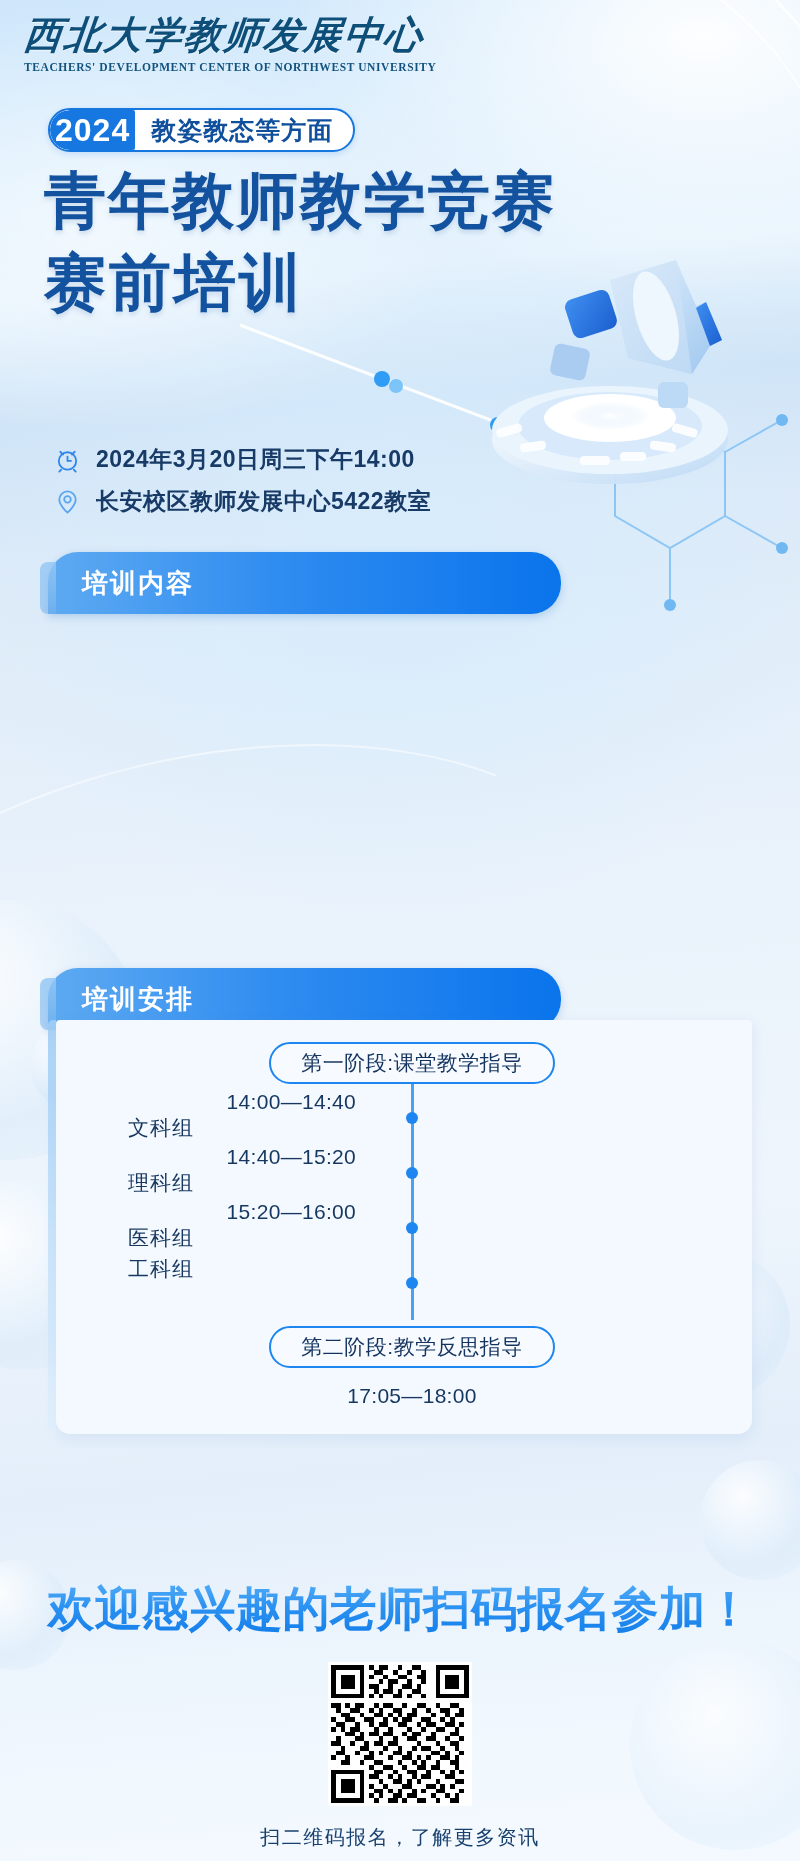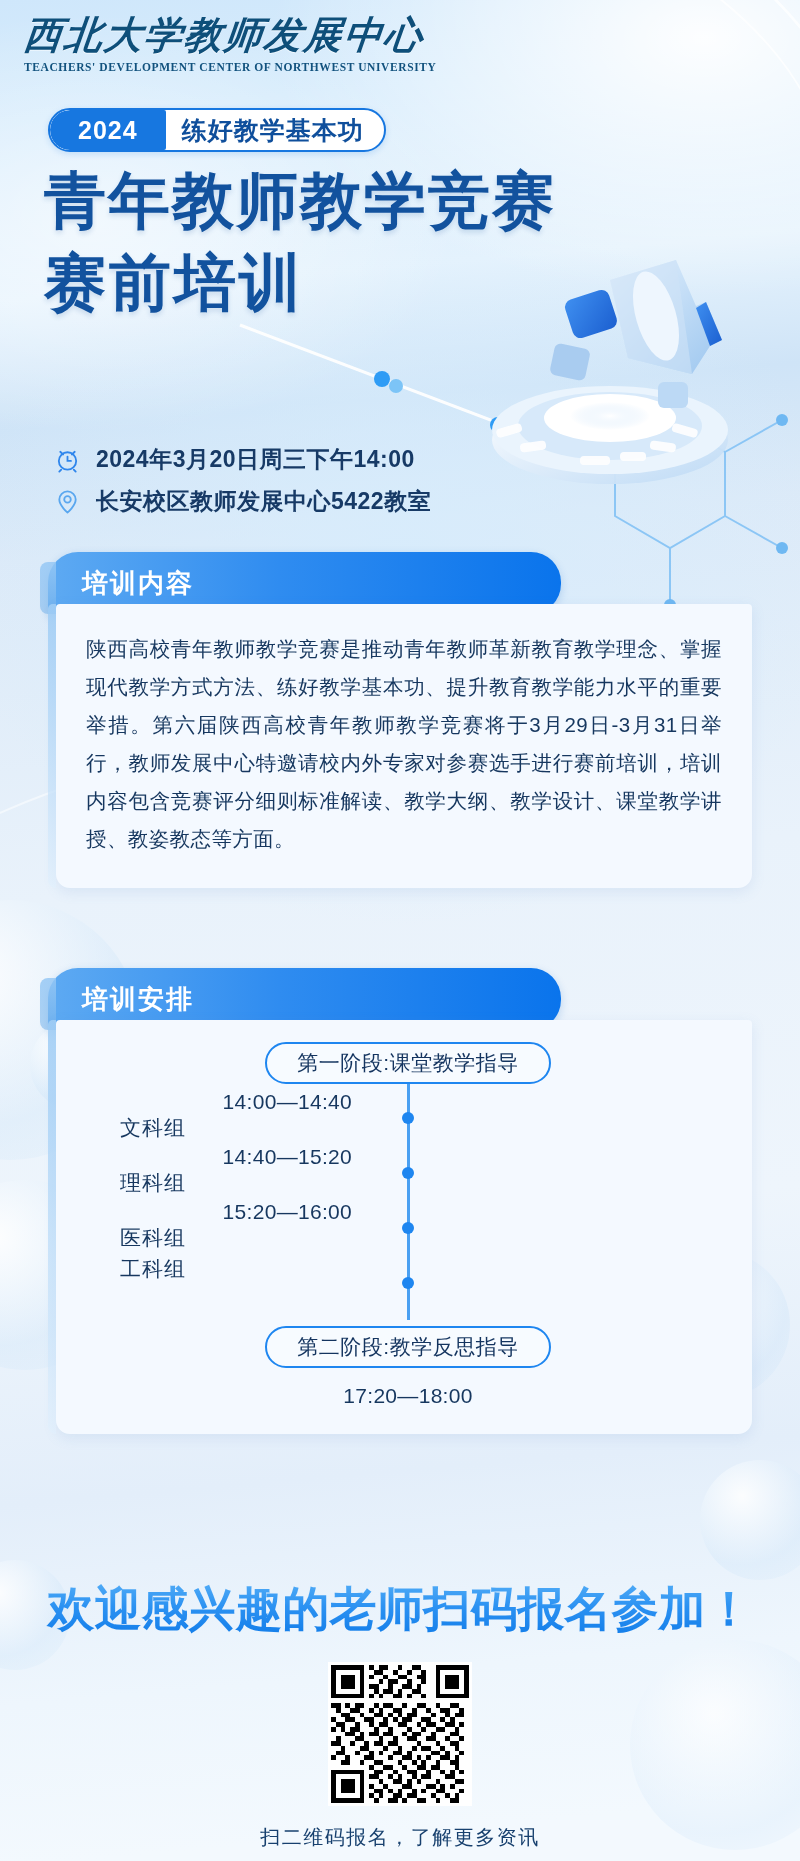--- a/index.html
+++ b/index.html
@@ -93,23 +93,23 @@
     border-radius: 22px;
     background: #ffffff;
     border: 2px solid #1777e0;
     overflow: hidden;
     box-shadow: 0 2px 6px rgba(23,119,224,0.18);
   }
   .pill-year {
     background: #1777e0;
     color: #fff;
     font-weight: bold;
-    font-size: 25px;
+    font-size: 32px;
     letter-spacing: 1px;
-    padding: 0 28px;
+    padding: 0 5px;
     display: flex; align-items: center;
     border-radius: 20px 2px 2px 20px;
   }
   .pill-text {
     color: #0f4f9c;
     font-weight: bold;
     font-size: 25px;
     letter-spacing: 1px;
     padding: 0 20px 0 16px;
     display: flex; align-items: center;
@@ -184,21 +184,21 @@
   .para {
     padding: 26px 30px 30px 30px;
     font-size: 20.5px;
     line-height: 1.85;
     color: #16375f;
     letter-spacing: 0.4px;
     text-align: justify;
   }
 
   
-  .sched { padding: 22px 0 26px 8px; position: relative; }
+  .sched { padding: 22px 0 26px 16px; position: relative; }
   .stage-pill {
     margin: 0 auto;
     width: 286px;
     height: 42px;
     border: 2px solid #1e86f0;
     border-radius: 21px;
     display: flex; align-items: center; justify-content: center;
     color: #14345f;
     font-size: 21px;
     letter-spacing: 0.5px;
@@ -330,21 +330,21 @@
     </svg>
   </div>
 
   <div class="logo-wrap">
     <div class="logo-cn">西北大学教师发展中心</div>
     <div class="logo-en">TEACHERS' DEVELOPMENT CENTER OF NORTHWEST UNIVERSITY</div>
   </div>
 
   <div class="pill">
     <div class="pill-year">2024</div>
-    <div class="pill-text">练好教学基本功</div>
+    <div class="pill-text">教姿教态等方面</div>
   </div>
 
   <div class="title-1">青年教师教学竞赛</div>
   <div class="title-2">赛前培训</div>
 
   <svg class="illus" viewBox="0 0 300 250">
     <defs>
       <linearGradient id="gPod" x1="0" y1="0" x2="1" y2="1">
         <stop offset="0%" stop-color="#ffffff"></stop>
           <stop offset="100%" stop-color="#bcd9f5"></stop>
@@ -404,23 +404,20 @@
         </svg>
       </span>
       <span class="meta-txt">长安校区教师发展中心5422教室</span>
     </div>
   </div>
 
   <div class="card" style="top:552px;">
     <div class="card-head">
       <span>培训内容</span>
     </div>
-    <div class="card-body">
-      <div class="para">陕西高校青年教师教学竞赛是推动青年教师革新教育教学理念、掌握现代教学方式方法、练好教学基本功、提升教育教学能力水平的重要举措。第六届陕西高校青年教师教学竞赛将于3月29日-3月31日举行，教师发展中心特邀请校内外专家对参赛选手进行赛前培训，培训内容包含竞赛评分细则标准解读、教学大纲、教学设计、课堂教学讲授、教姿教态等方面。</div>
-    </div>
   </div>
 
   <div class="card" style="top:968px;">
     <div class="card-head">
       <span>培训安排</span>
     </div>
     <div class="card-body">
       <div class="sched">
 
         <div class="stage-pill">第一阶段:课堂教学指导</div>
@@ -441,21 +438,21 @@
             <div class="t-dot"></div>
             <div class="t-name">医科组</div>
           </div>
           <div class="trow">
             <div class="t-dot"></div>
             <div class="t-name">工科组</div>
           </div>
         </div>
 
         <div class="stage-pill" style="margin-top:12px;">第二阶段:教学反思指导</div>
-        <div class="stage2-time">17:20—18:00</div>
+        <div class="stage2-time">17:05—18:00</div>
       </div>
     </div>
   </div>
 
   <div class="banner">欢迎感兴趣的老师扫码报名参加！</div>
 
   <div class="qr-wrap">
     <div class="qr">
       <svg width="138" height="138" viewBox="0 0 29 29" shape-rendering="crispEdges">
         <rect width="29" height="29" fill="#fff"></rect>

